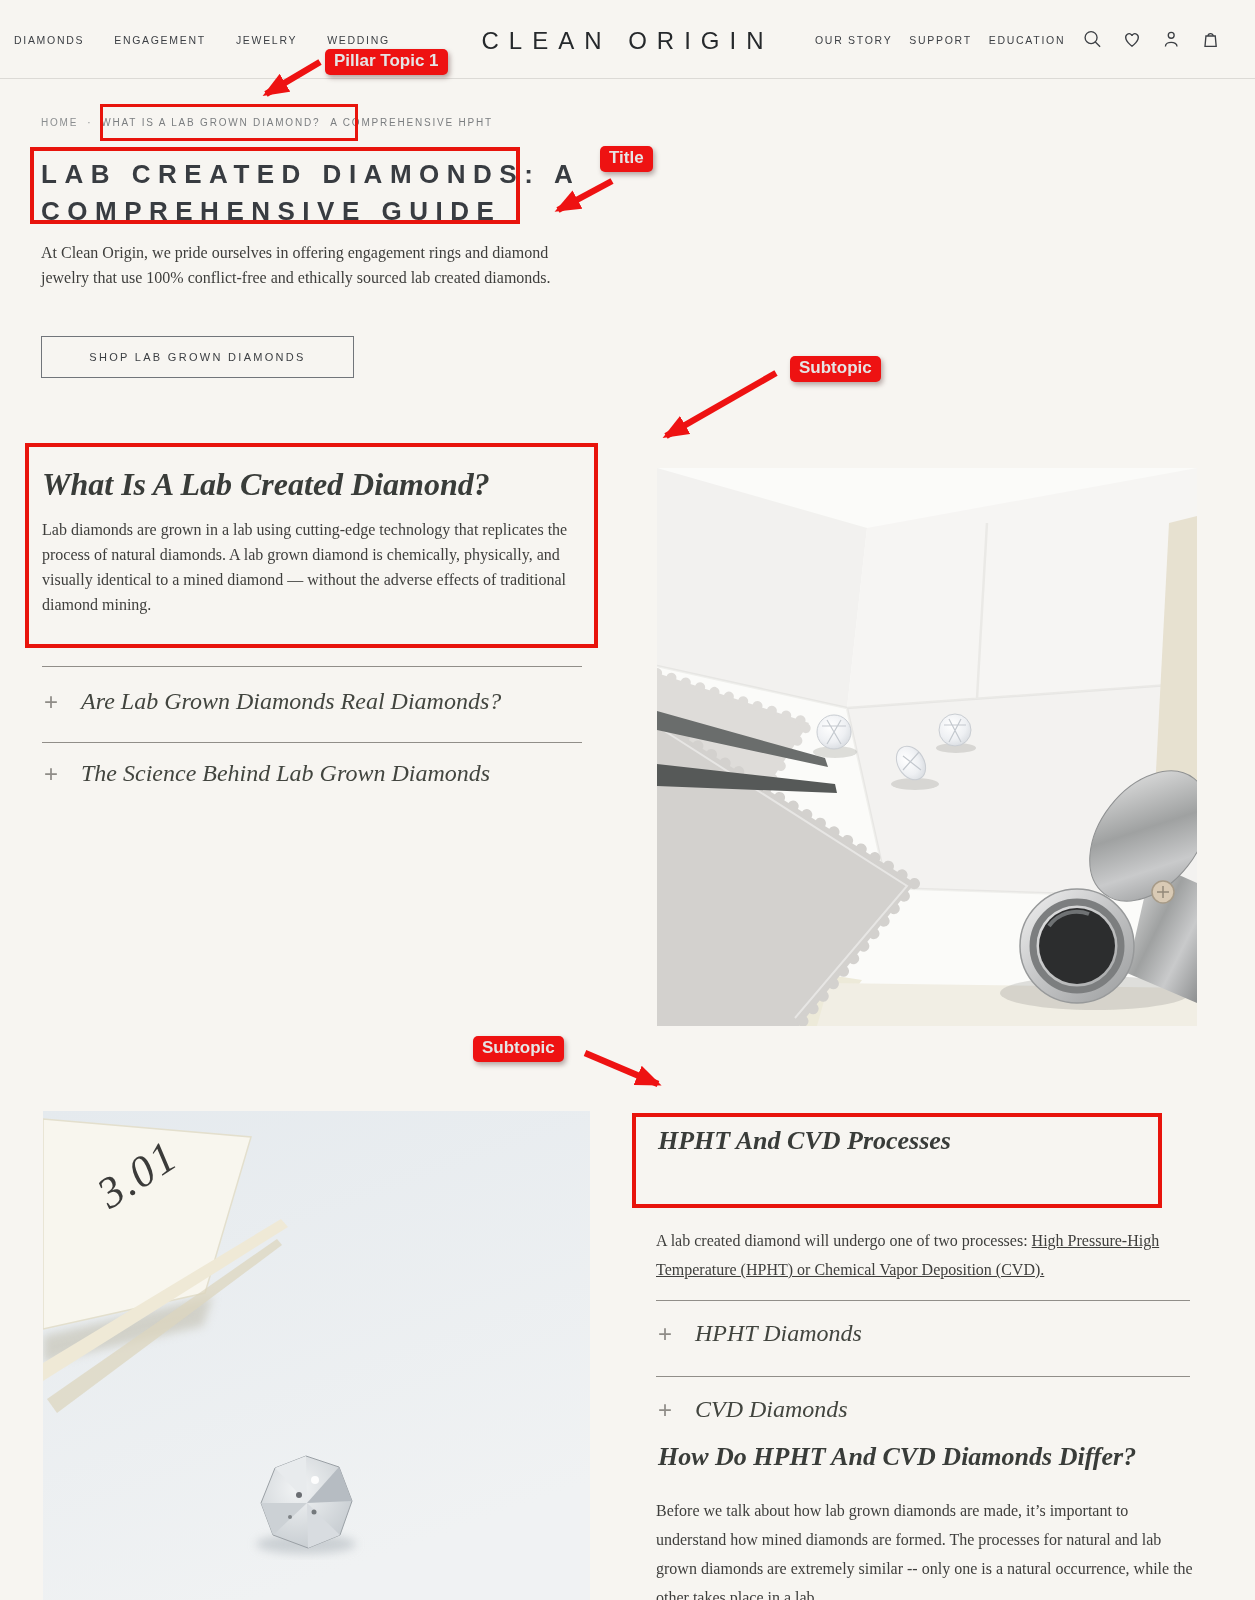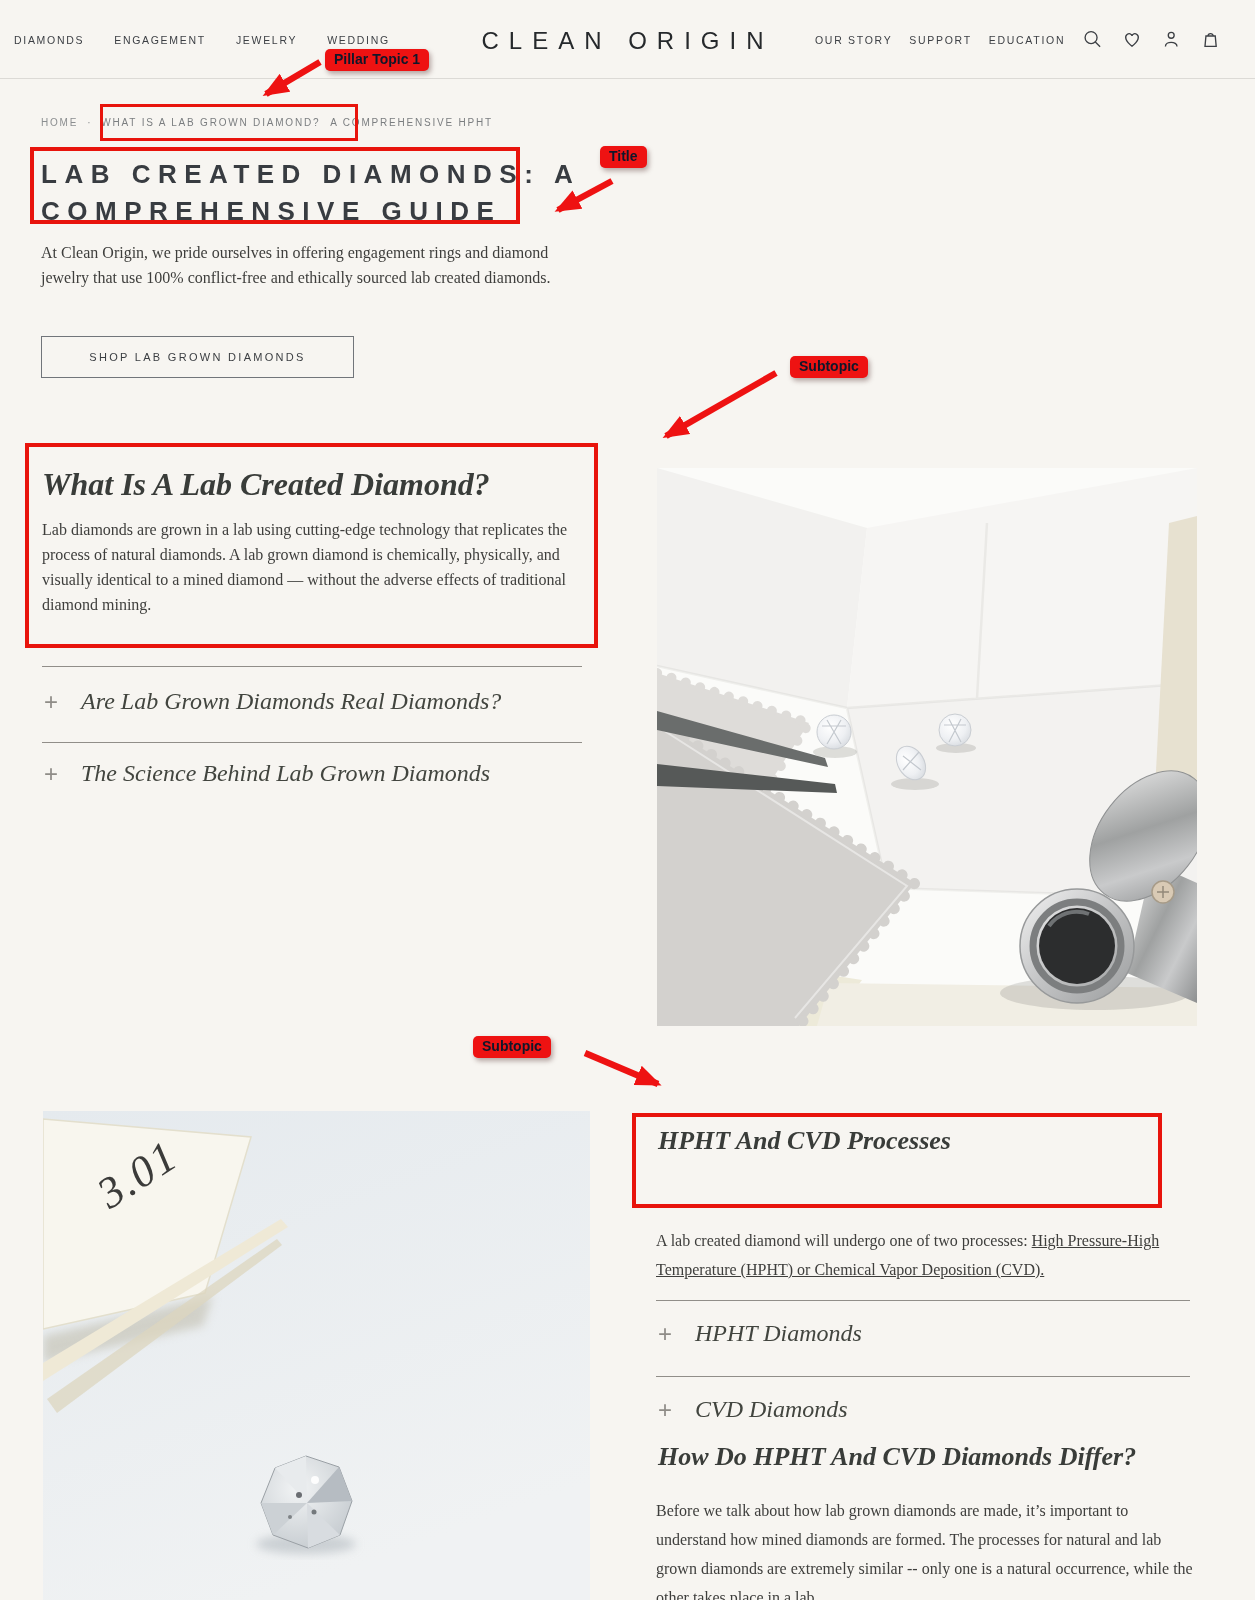--- a/index.html
+++ b/index.html
@@ -20,22 +20,22 @@
   .icon-row { position:absolute; left:1083px; top:0; height:79px; display:flex; align-items:center; gap:20px; }
   .icon-row svg { display:block; cursor:pointer; }
   
   .breadcrumb { position:absolute; left:41px; top:117px; font-size:10px; letter-spacing:1.8px; color:#8b8e90; z-index:2; white-space:nowrap; }
   .breadcrumb .sep { margin:0 9px; }
   .breadcrumb .cur { color:#7b7e80; }
   .breadcrumb .rest { margin-left:10px; color:#7b7e80; }
   
   .rbox { position:absolute; border:4px solid #e8140c; z-index:3; pointer-events:none; }
   .rbox.thin { border-width:3px; }
-  .anno-label { position:absolute; z-index:5; background:#ee1212; color:#0f172a;
-    font-weight:bold; font-size:14px; padding:2px 9px 4px; border-radius:5px;
+  .anno-label { position:absolute; z-index:5; background:#ee1212; color:#e5e5e5;
+    font-weight:bold; font-size:17px; padding:2px 9px 4px; border-radius:5px;
     box-shadow:2px 3px 5px rgba(60,20,20,0.35); white-space:nowrap; }
   .anno-svg { position:absolute; left:0; top:0; width:1255px; height:1600px; z-index:5; pointer-events:none; }
   
   .title { position:absolute; left:41px; top:156px; font-size:26px; letter-spacing:7.5px;
     line-height:37px; color:#383c41; z-index:2; }
   .intro { position:absolute; left:41px; top:240px; width:532px;
     font-family:"Liberation Serif", serif; font-size:16px; line-height:25px; color:#3e3e3c; z-index:2; }
   .cta { position:absolute; left:41px; top:336px; width:313px; height:42px;
     border:1px solid #71757a; background:transparent; display:flex; align-items:center; justify-content:center;
     font-size:11px; letter-spacing:2.3px; color:#3b3e42; cursor:pointer; z-index:2; }

